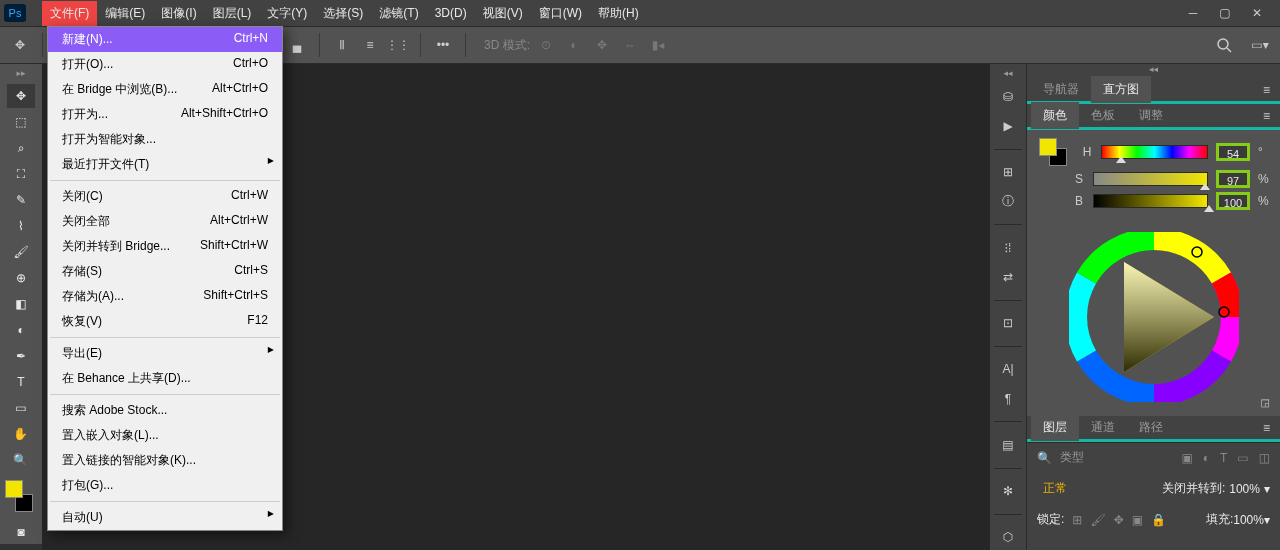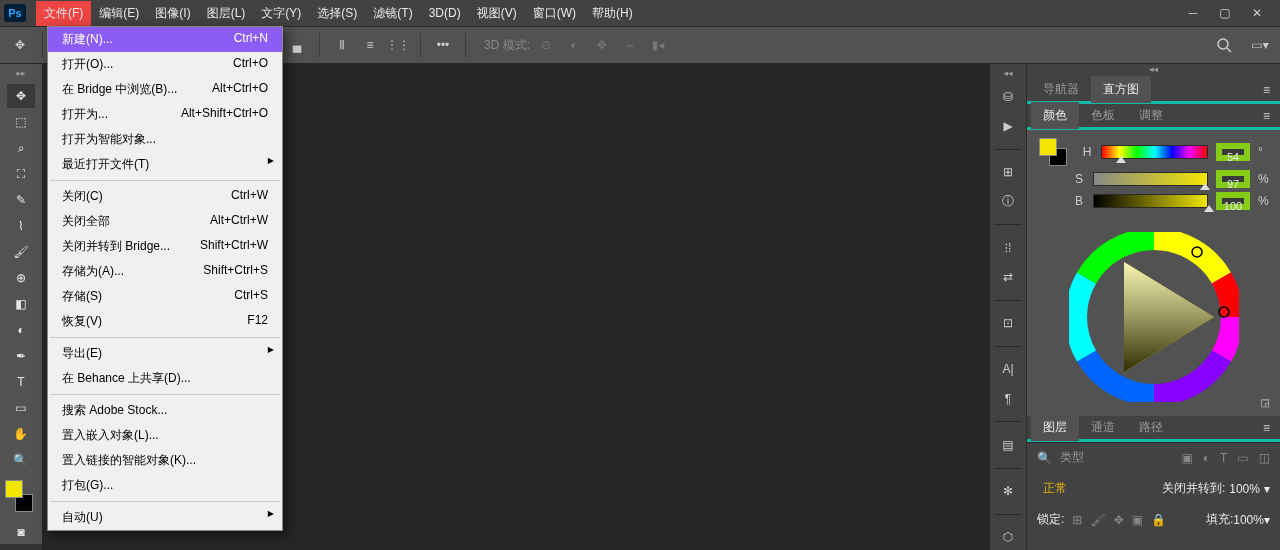--- a/index.html
+++ b/index.html
@@ -1,18 +1,18 @@
 <!DOCTYPE html>
 <html><head>
 <meta charset="utf-8">
 <style>
 *{margin:0;padding:0;box-sizing:border-box;font-family:"Microsoft YaHei",Arial,sans-serif;font-size:12px;color:#e8e8e8;user-select:none}
 body{background:#323232;width:1280px;height:550px;overflow:hidden;position:relative}
 .menubar{height:26px;background:#424242;display:flex;align-items:center;padding:0 4px}
-.ps-logo{width:22px;height:18px;background:#001e36;border-radius:3px;display:flex;align-items:center;justify-content:center;margin-right:10px;color:#31a8ff;font-weight:bold;font-size:11px}
+.ps-logo{width:22px;height:18px;background:#001e36;border-radius:3px;display:flex;align-items:center;justify-content:center;margin-right:16px;color:#31a8ff;font-weight:normal;font-size:11px}
 .menu-item{padding:4px 8px;cursor:pointer}
 .menu-item.active{background:#ef4444}
 .window-controls{margin-left:auto;display:flex;gap:18px;padding-right:12px}
 .wc{width:14px;height:14px;display:flex;align-items:center;justify-content:center;cursor:pointer;color:#ccc}
 .options-bar{height:38px;background:#525252;border-top:1px solid #2a2a2a;border-bottom:1px solid #2a2a2a;display:flex;align-items:center;padding:0 8px;gap:4px}
 .opt-icon{width:24px;height:24px;display:flex;align-items:center;justify-content:center;color:#ccc}
 .opt-sep{width:1px;height:24px;background:#3a3a3a;margin:0 6px}
 .opt-text{color:#ccc;margin-left:8px}
 .opt-right{margin-left:auto;display:flex;gap:12px;align-items:center}
 .toolbox{position:absolute;left:0;top:64px;width:42px;background:#525252;display:flex;flex-direction:column;align-items:center;padding-top:4px;gap:2px}
@@ -41,21 +41,21 @@
 .tab.active{background:#525252;color:#e8e8e8}
 .tab-menu{margin-left:auto;padding:5px 10px;color:#ccc;cursor:pointer}
 .color-panel{background:#525252;padding:8px 12px}
 .hsb-row{display:flex;align-items:center;gap:8px;margin-bottom:4px}
 .hsb-label{width:12px;text-align:center;color:#ccc}
 .hsb-slider{flex:1;height:14px;position:relative;border:1px solid #2a2a2a}
 .hsb-h{background:linear-gradient(to right,red,yellow,lime,cyan,blue,magenta,red)}
 .hsb-s{background:linear-gradient(to right,#888,#f2e600)}
 .hsb-b{background:linear-gradient(to right,#000,#f2e600)}
 .hsb-thumb{position:absolute;top:10px;width:0;height:0;border-left:5px solid transparent;border-right:5px solid transparent;border-bottom:7px solid #ddd}
-.hsb-val{width:34px;height:18px;background:#3a3a3a;border:6px solid #84cc16;text-align:center;line-height:16px;font-size:11px}
+.hsb-val{width:34px;height:18px;background:#3a3a3a;border:3px solid #84cc16;text-align:center;line-height:16px;font-size:11px}
 .unit{width:10px;color:#ccc}
 .mini-swatch{position:relative;width:28px;height:28px;margin-right:6px}
 .mini-fg{position:absolute;top:0;left:0;width:18px;height:18px;background:#f2e600;border:1px solid #888}
 .mini-bg{position:absolute;bottom:0;right:0;width:18px;height:18px;background:#000;border:1px solid #888}
 .color-wheel{display:flex;justify-content:center;padding:10px 0 14px;background:#525252;position:relative}
 .wheel-svg{width:170px;height:170px}
 .expand-icon{position:absolute;right:10px;bottom:8px;color:#ccc;font-size:10px}
 .layers-panel{background:#424242;border-top:1px solid #2a2a2a}
 .search-row{display:flex;align-items:center;padding:6px 10px;gap:8px;background:#424242}
 .search-input{flex:0 0 76px;color:#999}
@@ -159,26 +159,26 @@
     </div>
   <div class="dd-item">
       <span>关闭全部</span>
       <span>Alt+Ctrl+W</span>
     </div>
   <div class="dd-item">
       <span>关闭并转到 Bridge...</span>
       <span>Shift+Ctrl+W</span>
     </div>
   <div class="dd-item">
+      <span>存储(S)</span>
+      <span>Ctrl+S</span>
+    </div>
+  <div class="dd-item">
       <span>存储为(A)...</span>
       <span>Shift+Ctrl+S</span>
-    </div>
-  <div class="dd-item">
-      <span>存储(S)</span>
-      <span>Ctrl+S</span>
     </div>
   <div class="dd-item">
       <span>恢复(V)</span>
       <span>F12</span>
     </div>
   <div class="dd-sep"></div>
   <div class="dd-item sub">
       <span>导出(E)</span>
     </div>
   <div class="dd-item">

